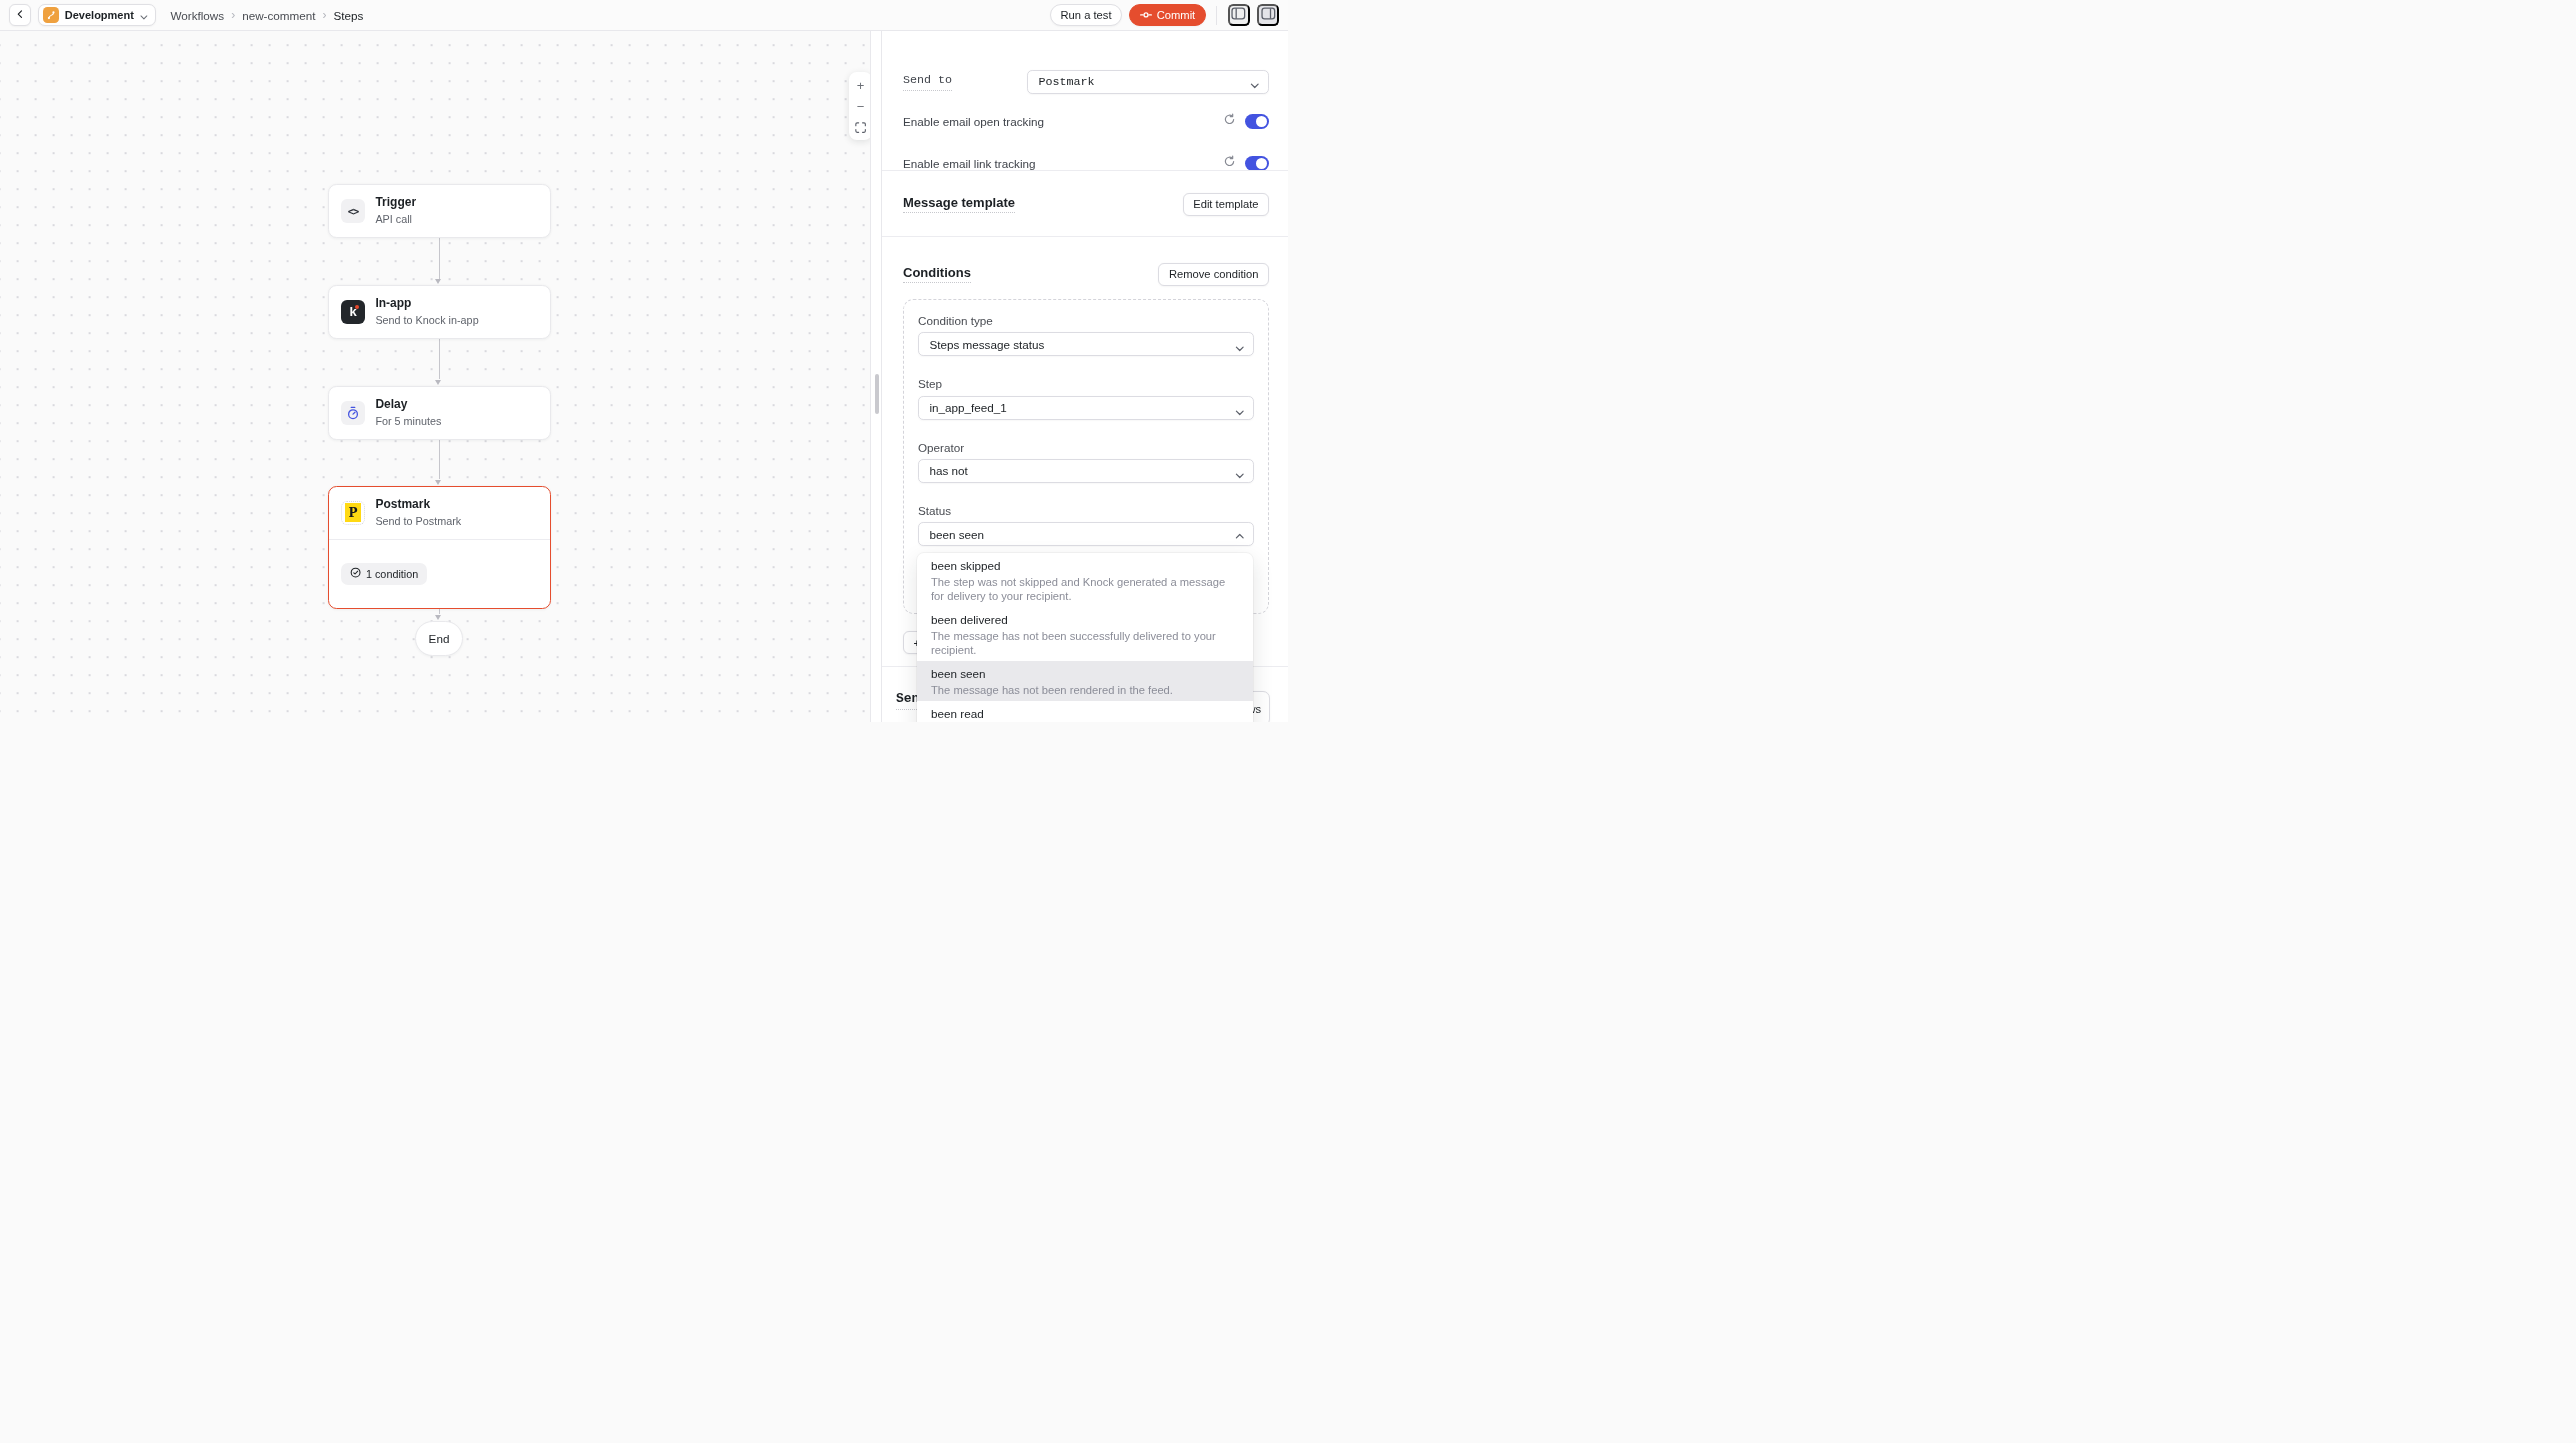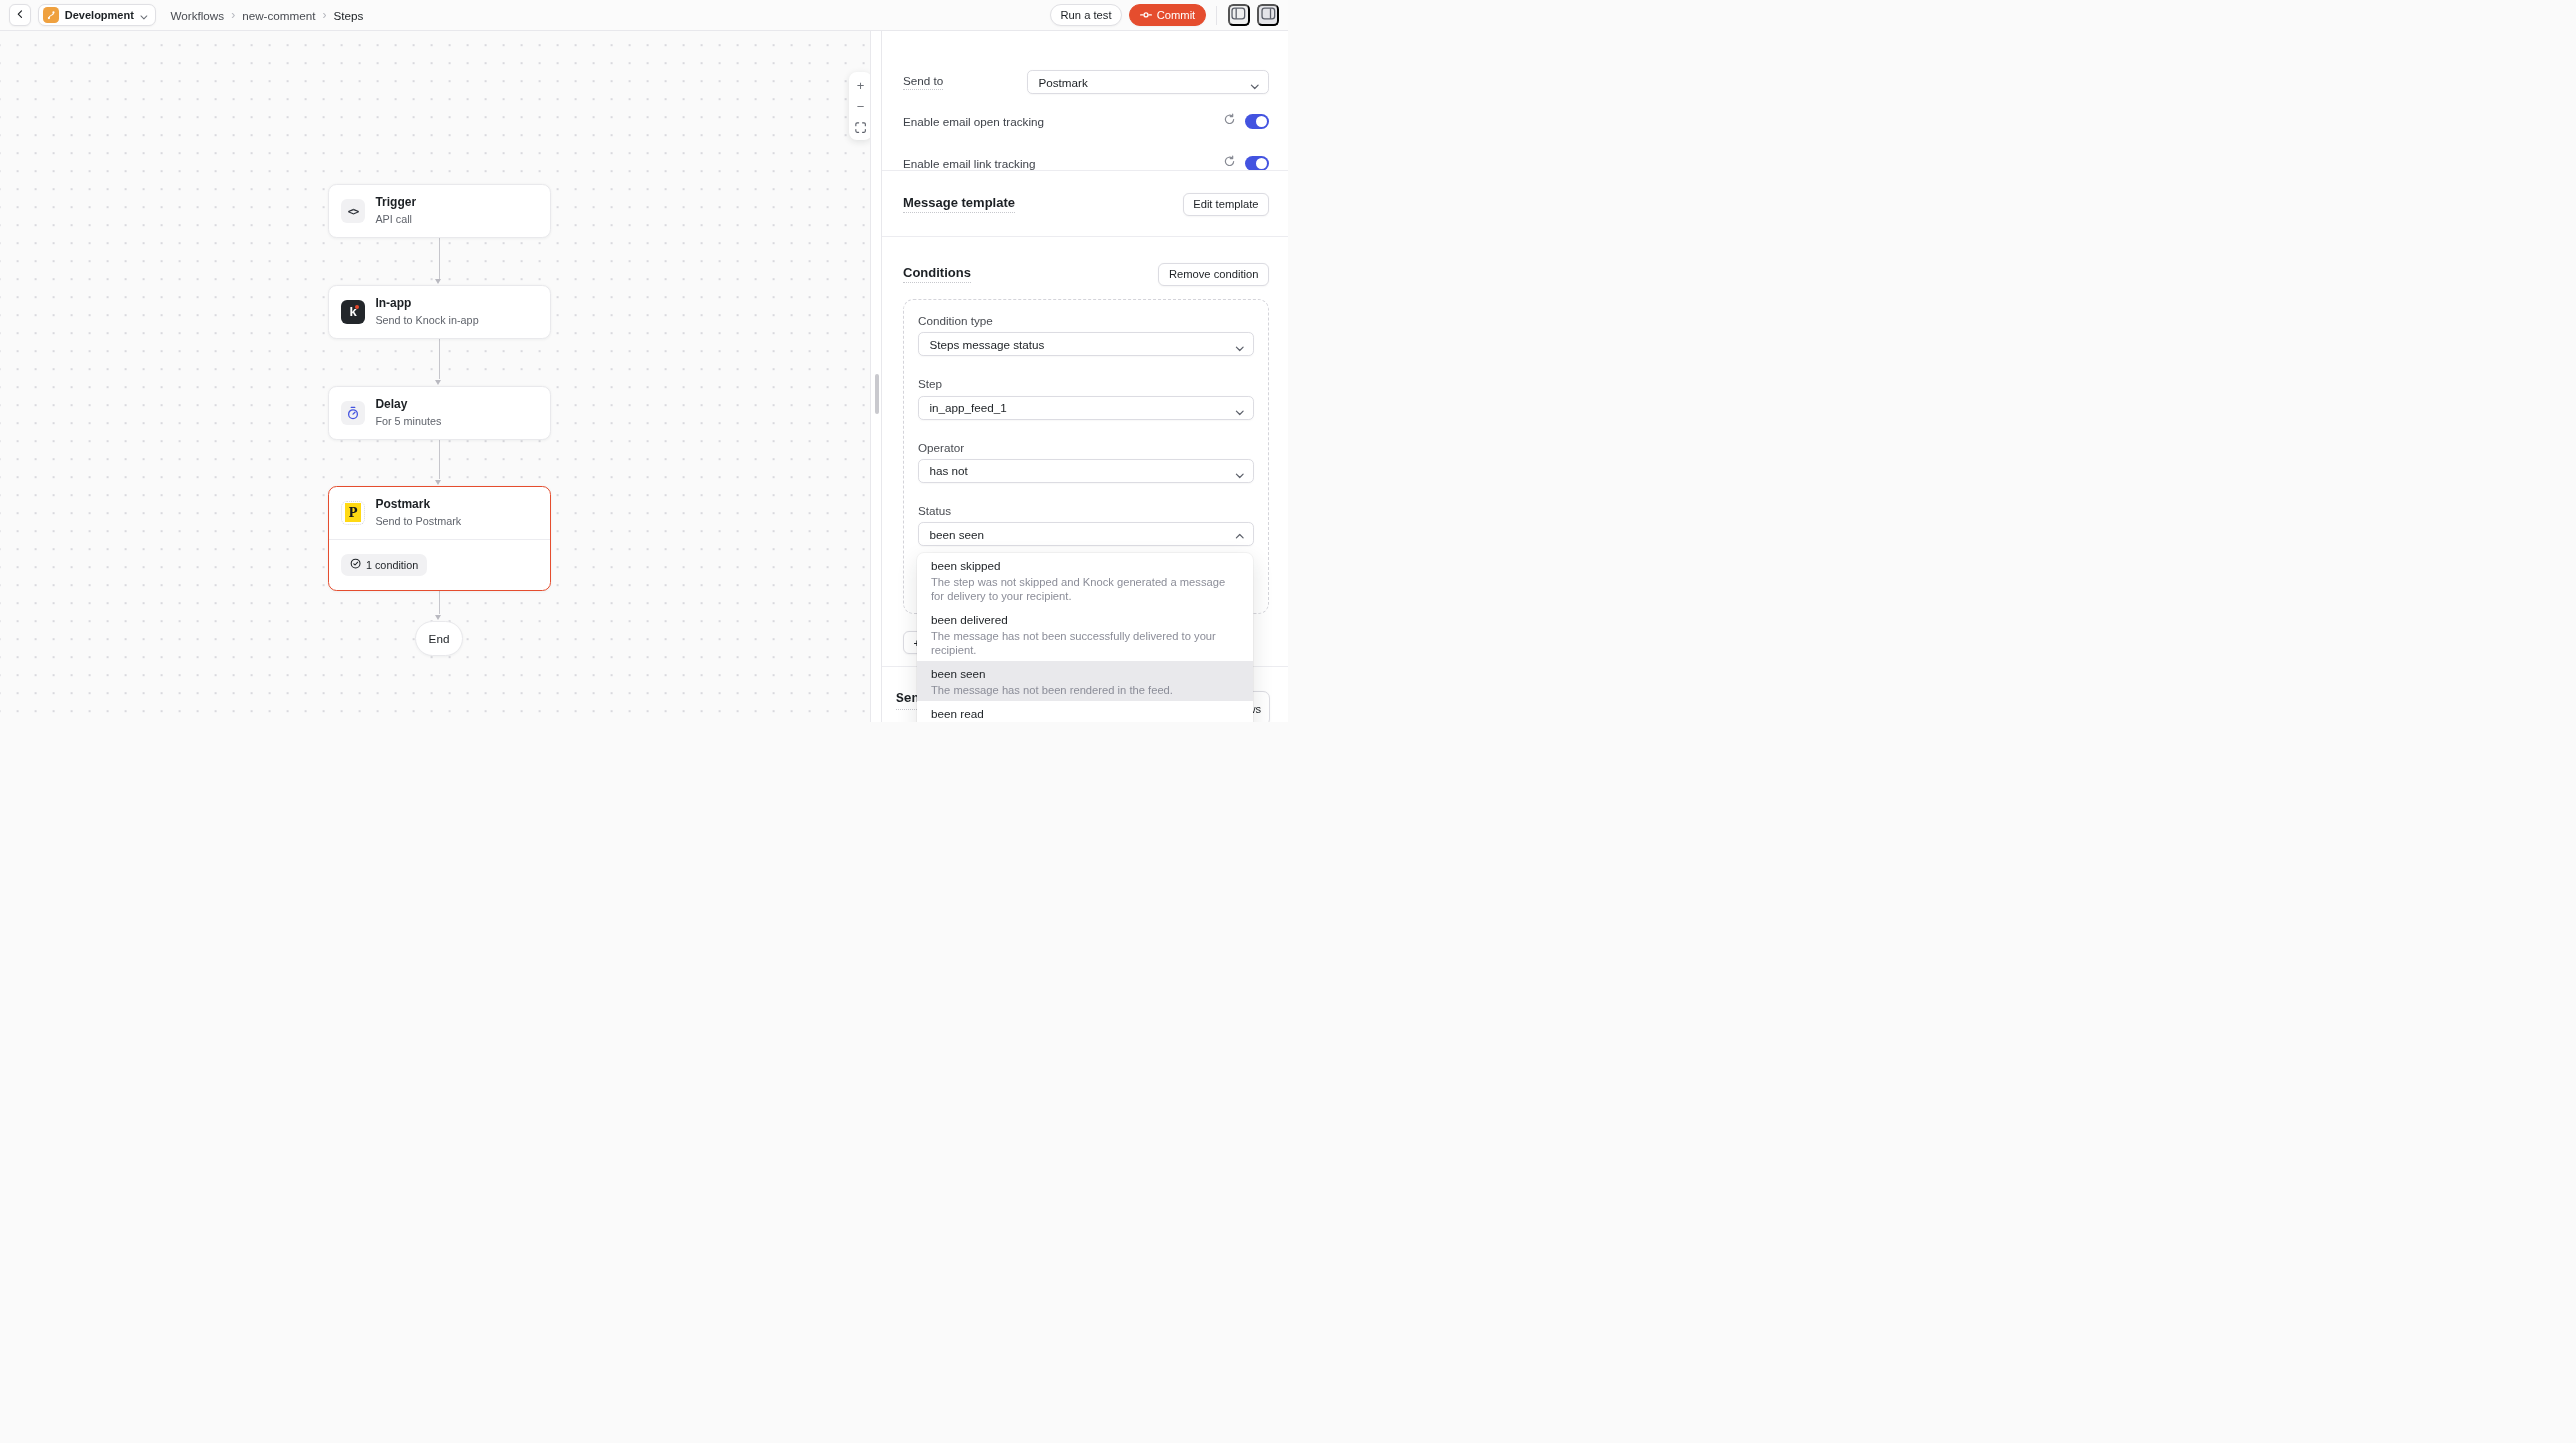--- a/index.html
+++ b/index.html
@@ -41,21 +41,21 @@
   .node-main { display:flex; align-items:center; gap:10.4px; padding:10.4px 12px; }
   .node-icon { width:24px; height:24px; border-radius:6px; background:#f1f1f3; display:flex; align-items:center; justify-content:center; flex:none; position:relative; }
   .node-icon.code { font-family:"DejaVu Sans Mono", monospace; font-size:10.4px; font-weight:700; letter-spacing:-0.9px; color:#2b2f36; }
   .node-icon.knock { background:#23272b; color:#fff; font-weight:700; font-size:13px; }
   .node-icon.knock .kdot { position:absolute; top:5.2px; right:6px; width:3.9px; height:3.9px; border-radius:50%; background:#e5492e; }
   .node-icon.stamp { background:#fff; border:0.9px dotted #d8d8dc; }
   .node-icon.stamp .p-inner { width:16.4px; height:19px; background:#ffd913; display:flex; align-items:center; justify-content:center;
                               font-family:"DejaVu Serif", serif; font-weight:700; font-size:12px; color:#16181c; }
   .node-title { font-size:12px; font-weight:700; color:#1c2024; line-height:15.5px; }
   .node-sub { font-size:10.8px; color:#60646c; line-height:14.7px; margin-top:0.9px; }
-  .node-footer { border-top:0.9px solid #ececf0; padding:14px 12px; }
+  .node-footer { border-top:0.9px solid #ececf0; padding:23px 12px; }
   .cond-badge { display:inline-flex; align-items:center; gap:5.2px; background:#f1f1f3; border-radius:7px; padding:4.3px 8.6px;
                 font-size:10.8px; font-weight:500; color:#1c2024; }
   .end-pill { position:absolute; left:415px; top:590px; width:48px; height:35px; background:#fff; border:0.9px solid #e9e9ec;
               border-radius:18px; display:flex; align-items:center; justify-content:center; font-size:11.7px; color:#1c2024;
               box-shadow:0 0.9px 2.6px rgba(28,32,36,.05); }
   .zoomctrl { position:absolute; left:849px; top:41px; width:23px; background:#fff; border-radius:7.8px;
               box-shadow:0 1.7px 7px rgba(28,32,36,.12); padding:2.6px 0; display:flex; flex-direction:column; align-items:center; }
   .zoomctrl .zbtn { width:23px; height:21px; display:flex; align-items:center; justify-content:center;
                     color:#6b6f76; font-size:13px; cursor:pointer; }
 
@@ -247,21 +247,21 @@
   </div>
 
 </div>
 
 <div class="gutter">
   <div class="handle"></div>
 </div>
 
 <aside class="panel">
 
-  <div class="row-abs" style="top:37px; height:28px;">
+  <div class="row-abs" style="top:37px; height:28px;font-family:Liberation Mono, monospace;">
     <span class="p-label dotted-u">Send to</span>
     <div class="select" style="position:absolute; left:124px; right:0;">
       <span>Postmark</span>
       <span class="chev">
         <svg width="9.5" height="6" viewBox="0 0 12 8">
             <polyline points="1.5,1.5 6,6 10.5,1.5" fill="none" stroke="#5c606a" stroke-width="1.6" stroke-linecap="round" stroke-linejoin="round"></polyline>
           </svg>
       </span>
     </div>
   </div>

